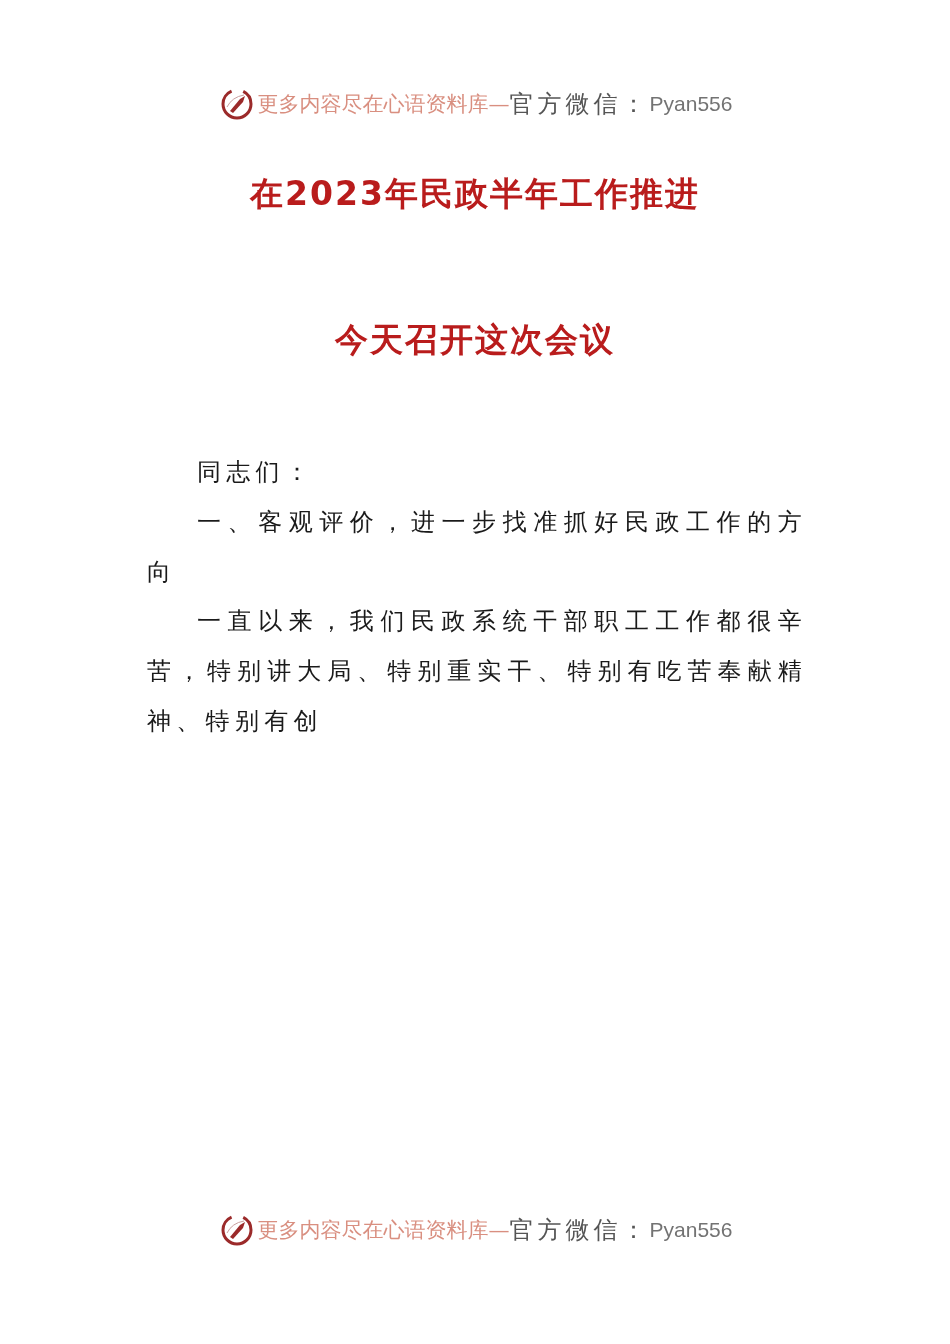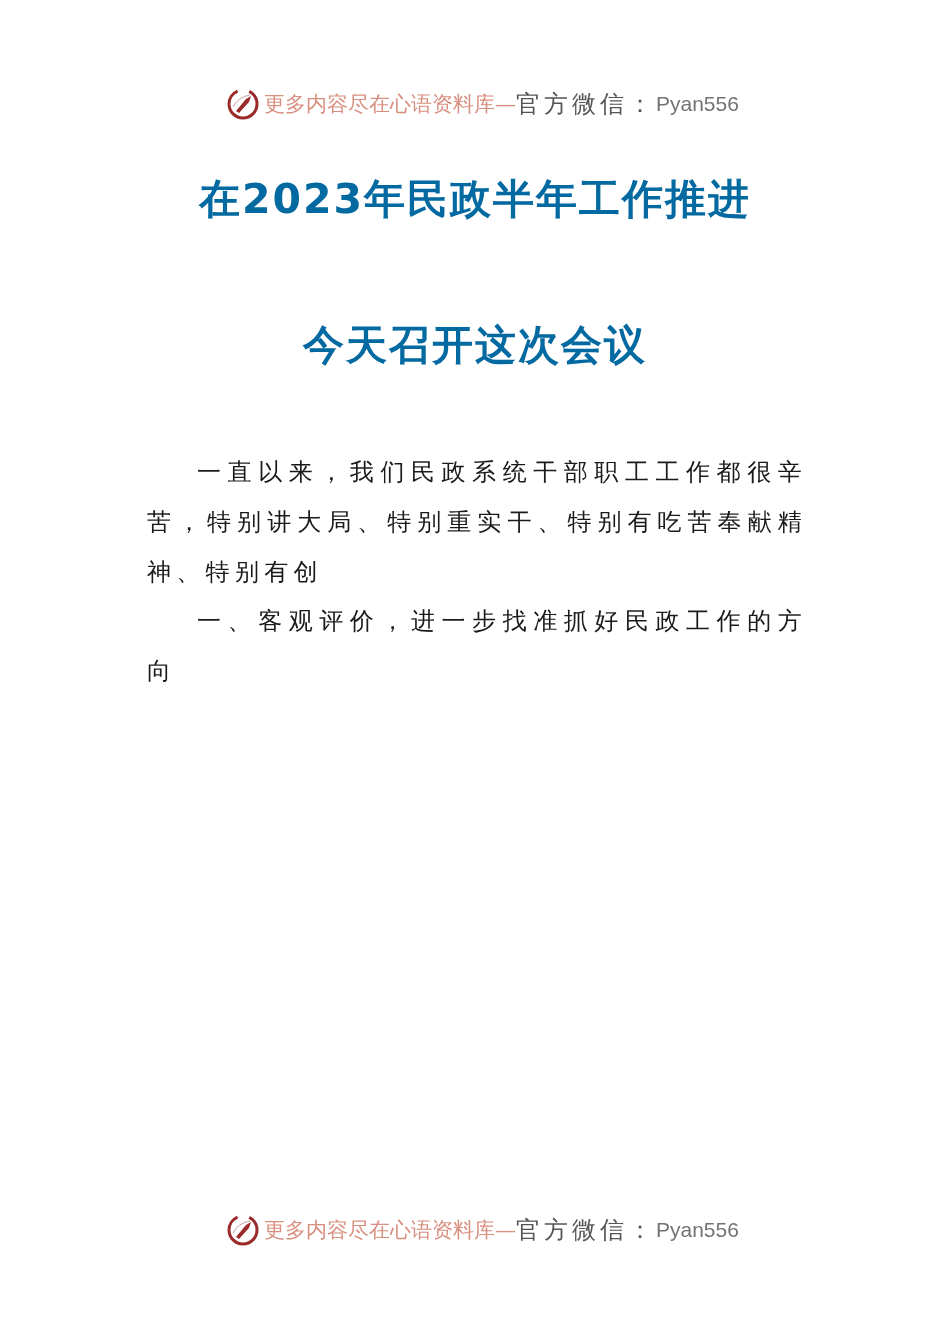--- a/index.html
+++ b/index.html
@@ -1,33 +1,33 @@
 <!DOCTYPE html>
 <html><head>
 <meta charset="utf-8">
 <style>
   html, body { margin: 0; padding: 0; background: #ffffff; }
   body { width: 950px; height: 1344px; position: relative; overflow: hidden;
          font-family: "DejaVu Serif", "Liberation Serif", serif; color: #111; }
   .banner { position: absolute; left: 226px; width: 500px; height: 40px;
-            display: flex; align-items: center; white-space: nowrap; }
+            display: flex; align-items: center; white-space: nowrap; justify-content: center; }
   .banner.top { top: 84px; }
   .banner.bottom { top: 1210px; }
   .banner .logo { width: 34px; height: 34px; margin-right: 4px; flex: none; }
   .banner .brand { color: #d98f80; font-size: 21px; letter-spacing: 0px;
                    font-family: "DejaVu Serif", serif; }
   .banner .dash { color: #d98f80; font-size: 21px; }
   .banner .wechat-label { color: #555; font-size: 24px; letter-spacing: 4px;
                           font-family: "DejaVu Serif", serif; }
   .banner .wechat-id { color: #737373; font-size: 21px;
                        font-family: "Liberation Sans", sans-serif; }
 
   .title { position: absolute; left: 0; width: 950px; text-align: center;
            font-family: "DejaVu Sans", "Liberation Sans", sans-serif;
-           font-size: 41px; font-weight: bold; color: #0369a1; letter-spacing: 2px; }
+           font-size: 33px; font-weight: bold; color: #b91c1c; letter-spacing: 2px; }
   .title.line1 { top: 172px; }
   .title.line2 { top: 318px; }
 
   .body { position: absolute; left: 147px; top: 448px; width: 660px; }
   .body p { margin: 0; font-size: 24px; line-height: 49.8px;
             letter-spacing: 5.3px; text-align: justify; color: #1a1a1a;
             font-family: "DejaVu Sans", sans-serif; font-weight: normal; }
   .body p.indent { text-indent: 50px; }
 </style>
 </head>
@@ -42,22 +42,23 @@
   <span class="brand">更多内容尽在心语资料库</span>
   <span class="dash">—</span>
   <span class="wechat-label">官方微信：</span>
   <span class="wechat-id">Pyan556</span>
 </div>
 
 <div class="title line1">在2023年民政半年工作推进</div>
 <div class="title line2">今天召开这次会议</div>
 
 <div class="body">
+  <p class="indent">同志们：</p>
+  <p class="indent">一、客观评价，进一步找准抓好民政工作的方向</p>
   <p class="indent">一直以来，我们民政系统干部职工工作都很辛苦，特别讲大局、特别重实干、特别有吃苦奉献精神、特别有创</p>
-  <p class="indent">一、客观评价，进一步找准抓好民政工作的方向</p>
 </div>
 
 <div class="banner bottom">
   <svg class="logo" viewBox="0 0 34 34">
     <circle cx="17" cy="17" r="14" fill="none" stroke="#9b2a2a" stroke-width="3" stroke-dasharray="60 12"></circle>
     <path d="M10 24 L20 12 L25 9 L23 15 L13 26 Z" fill="#9b2a2a"></path>
     <path d="M7 20 Q12 10 24 8" fill="none" stroke="#c9a0a0" stroke-width="1"></path>
   </svg>
   <span class="brand">更多内容尽在心语资料库</span>
   <span class="dash">—</span>

